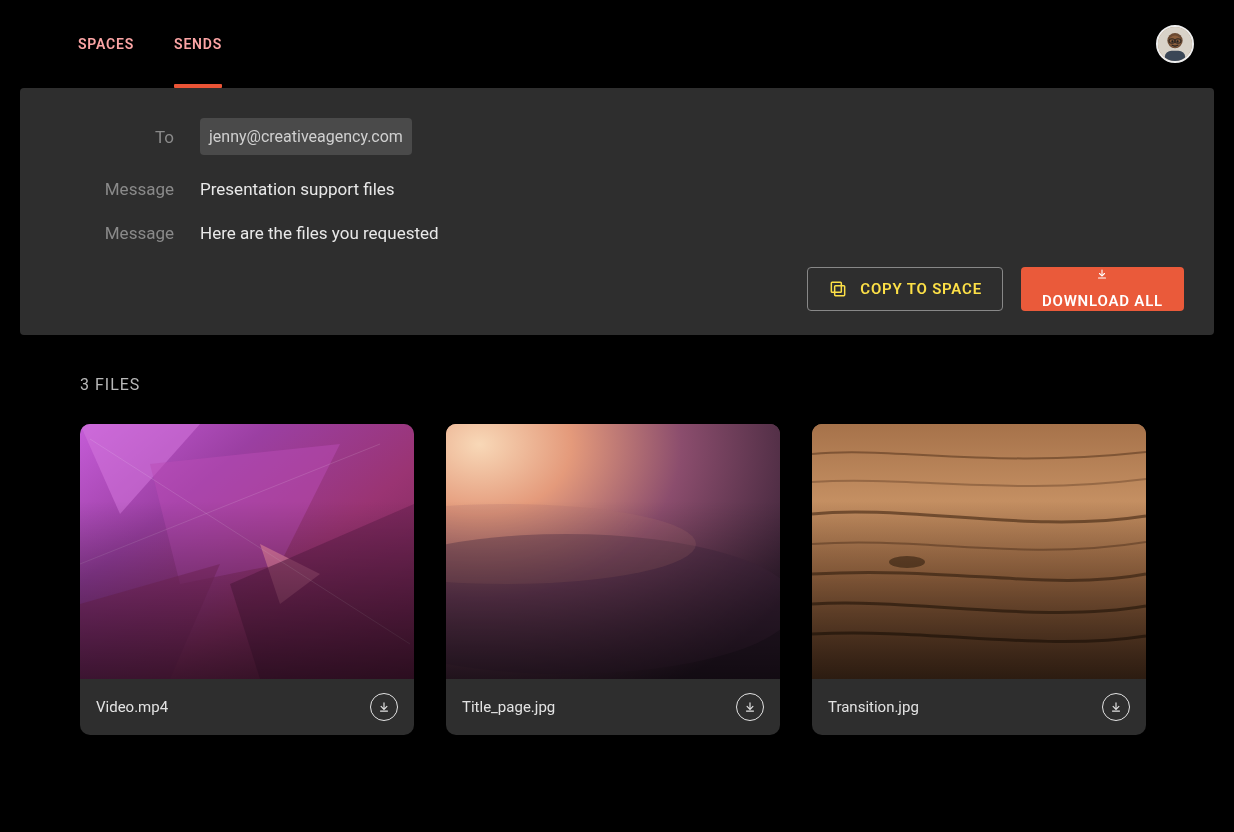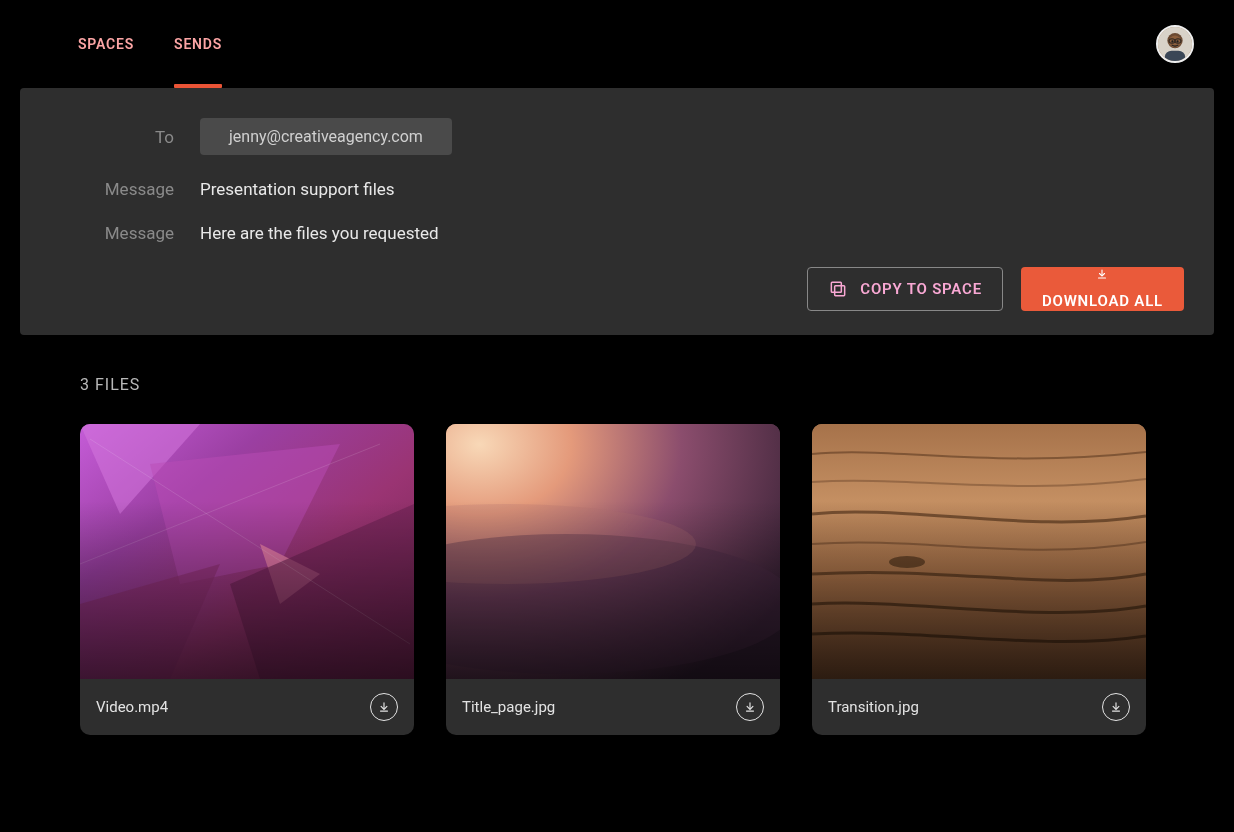--- a/index.html
+++ b/index.html
@@ -73,21 +73,21 @@
     color: #8a8a8a;
     padding-right: 26px;
   }
   .field-value {
     font-size: 17px;
     color: #e8e8e8;
   }
   .pill {
     background: #4a4a4a;
     border-radius: 4px;
-    padding: 9px 29px;
+    padding: 9px 9px;
     color: #d0d0d0;
     font-size: 16px;
     display: inline-block;
   }
   .actions {
     display: flex;
     gap: 18px;
     justify-content: flex-end;
     margin-top: 12px;
   }
@@ -99,21 +99,21 @@
     font-weight: 600;
     letter-spacing: 0.8px;
     height: 44px;
     padding: 0 20px;
     border-radius: 4px;
     cursor: pointer;
     border: 1px solid transparent;
   }
   .btn-outline {
     border-color: #888;
-    color: #f9a8d4;
+    color: #fde047;
     background: transparent;
   }
   .btn-primary {
     background: #ea5a3a;
     color: #fff;
     flex-direction: column;
   }
   .btn svg { width: 20px; height: 20px; }
 
   .files-section {

